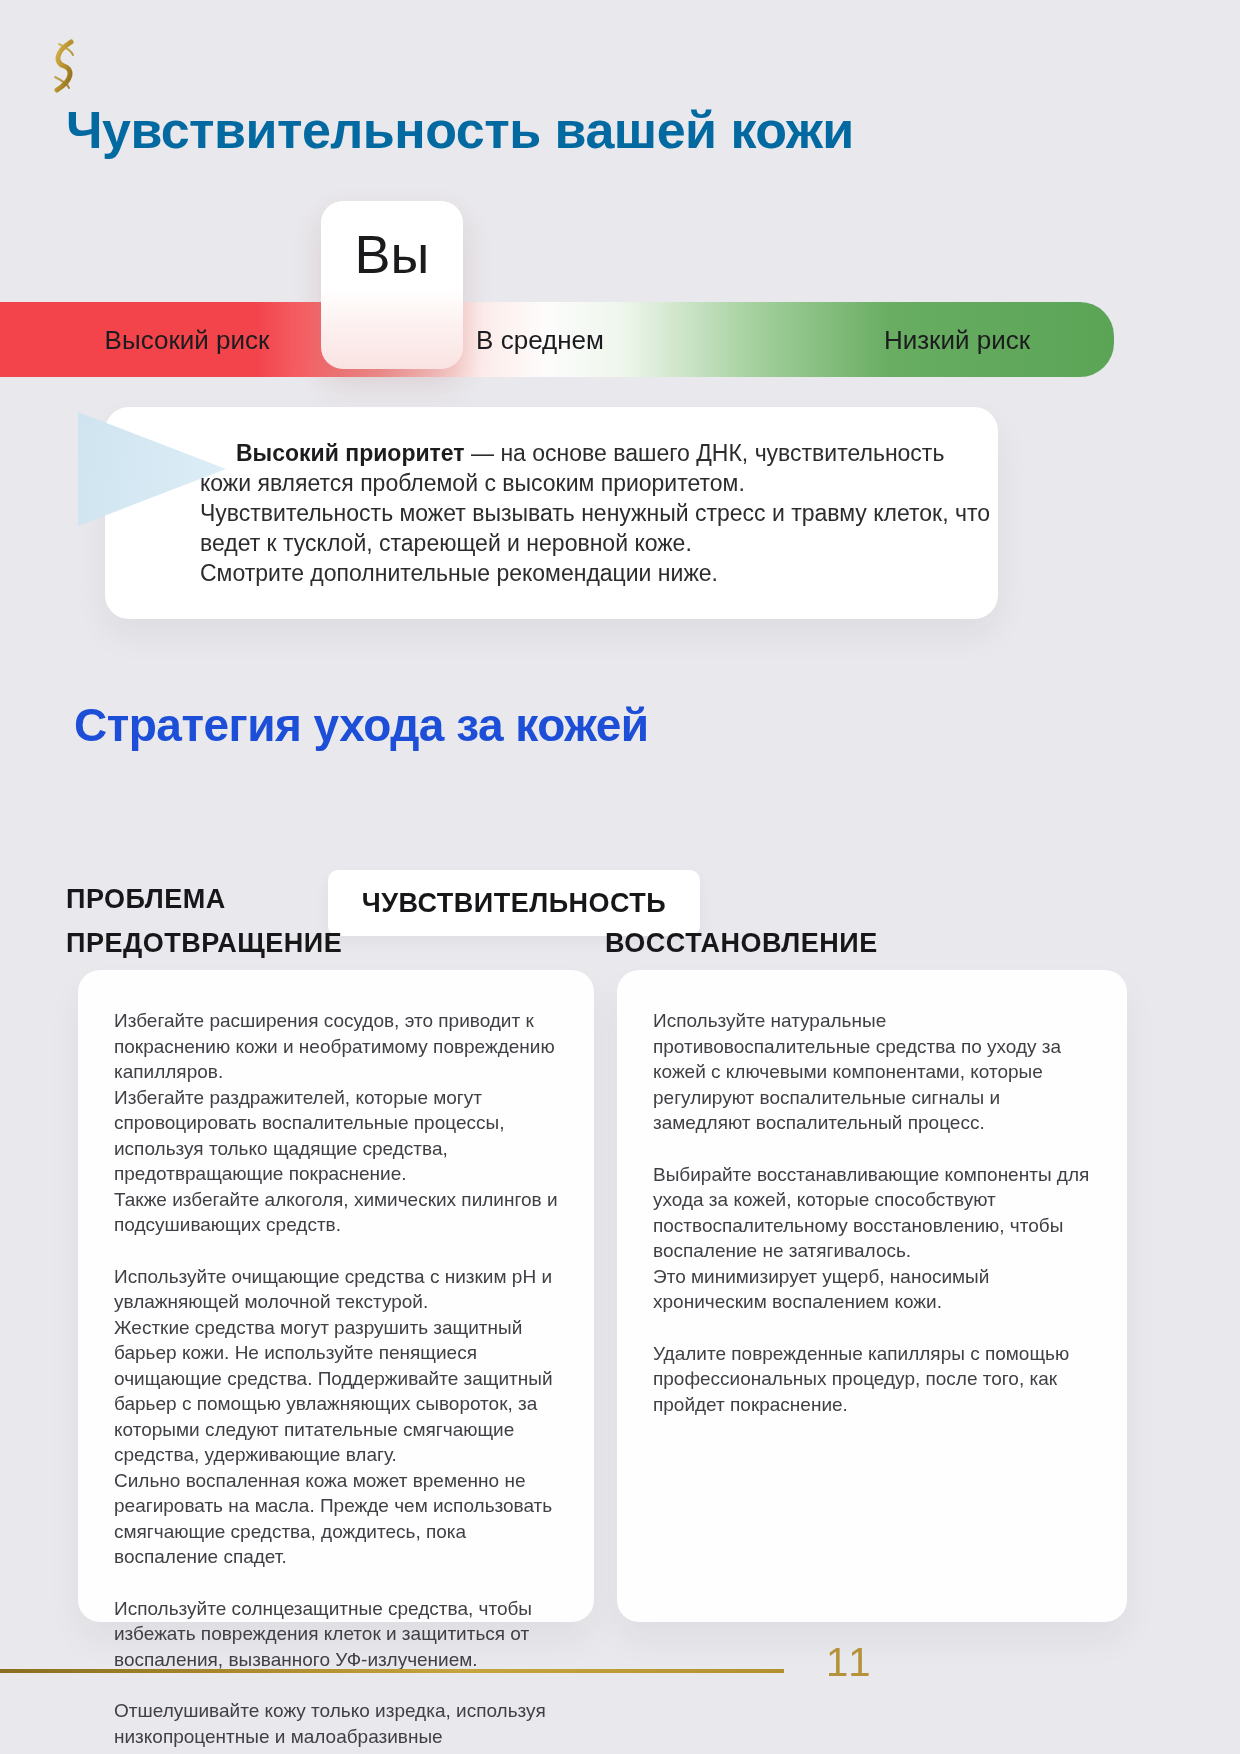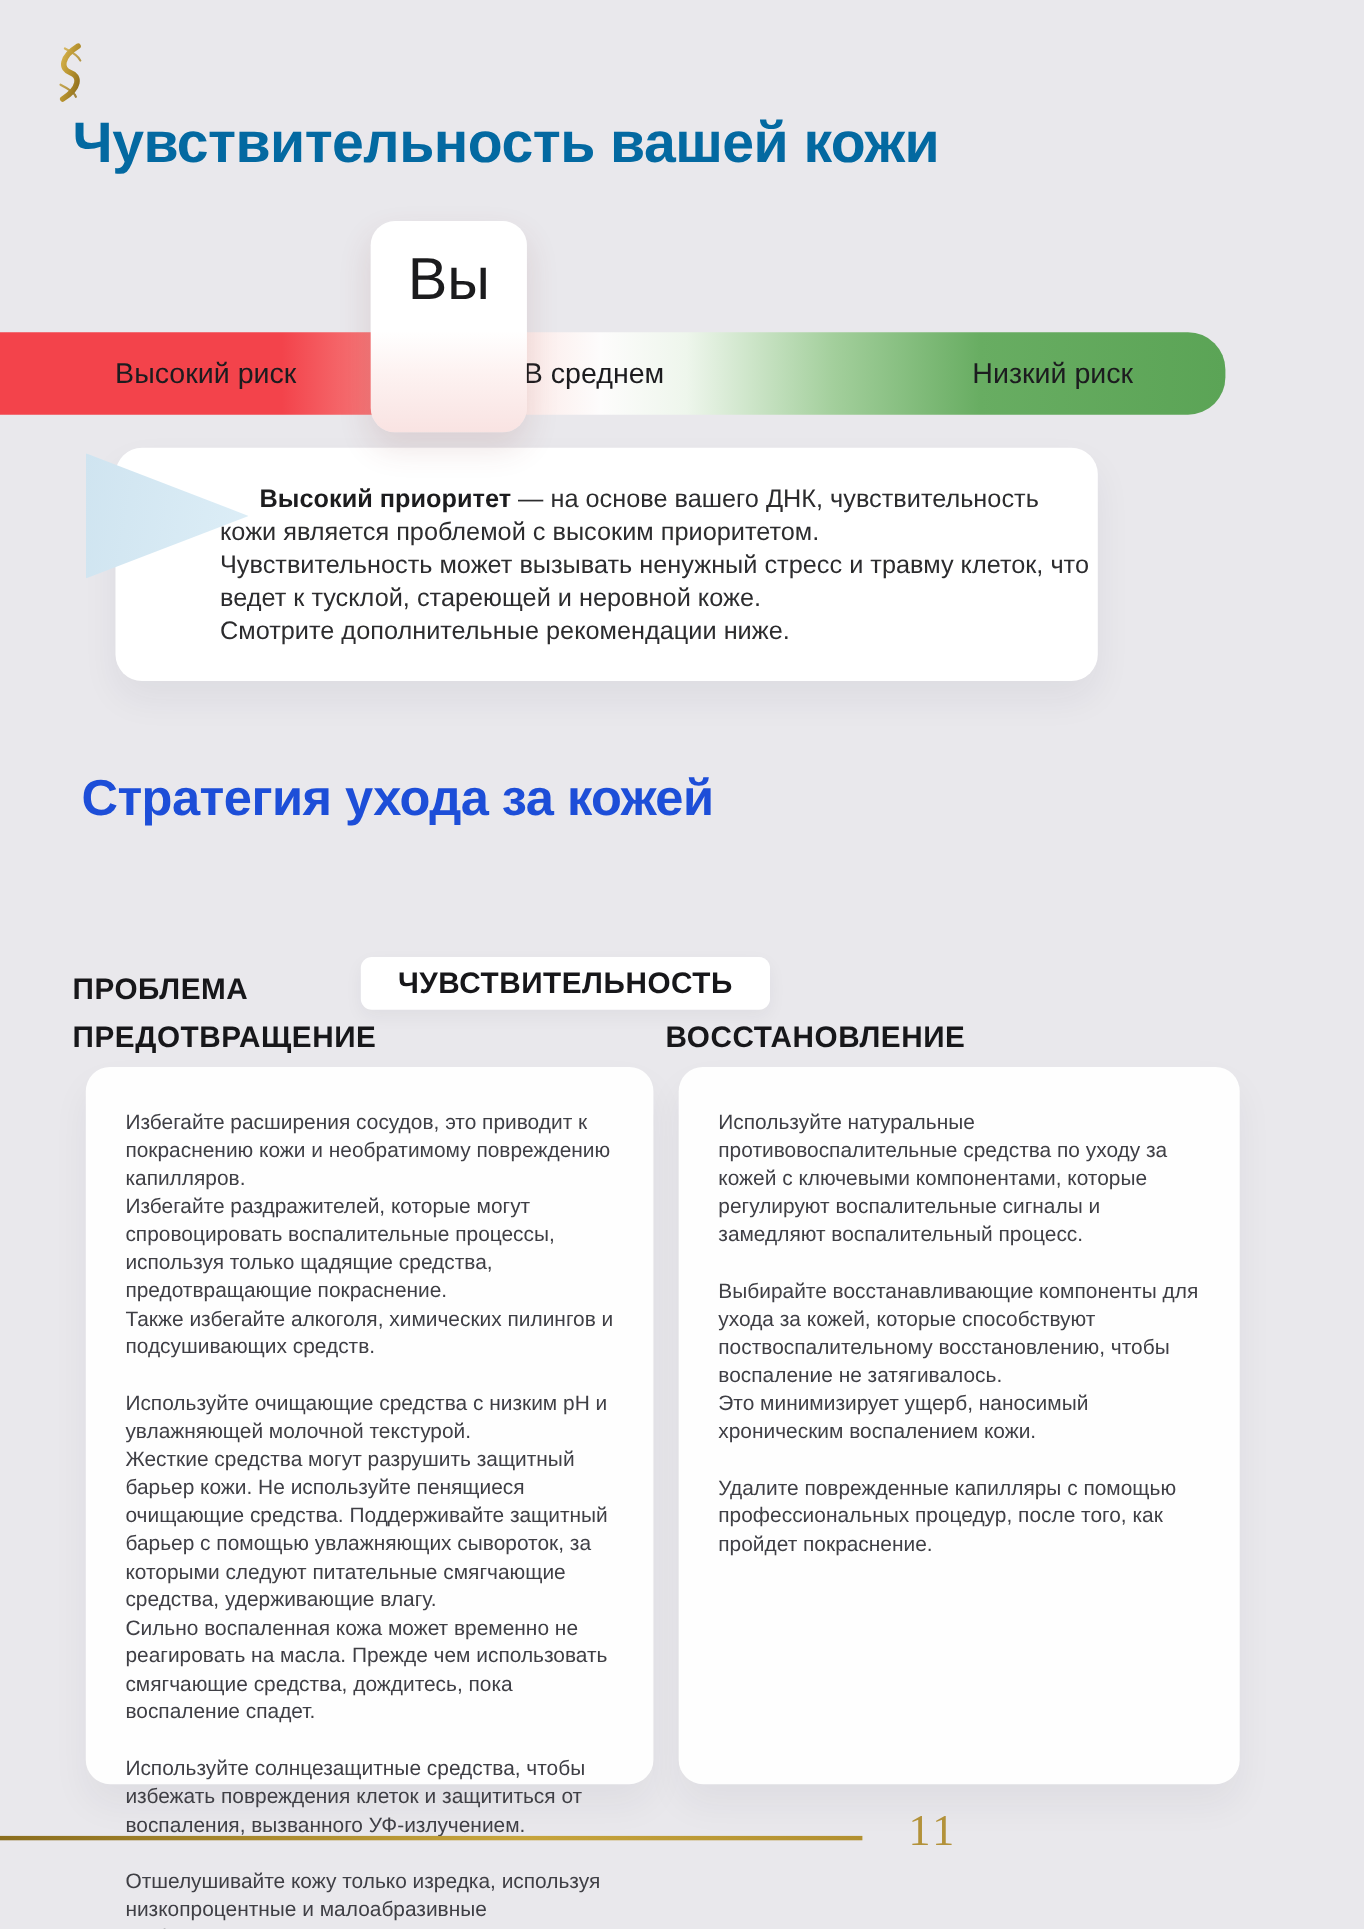--- a/index.html
+++ b/index.html
@@ -31,24 +31,24 @@
       #a3cf9c 68%, #68ad62 80%,
       #5ba456 100%);
     z-index:1;
     text-decoration:underline;
   }
   .bar-label{
     position:absolute;top:50%;transform:translate(-50%,-50%);
     font-size:26px;color:#1c1c1f;white-space:nowrap;
   }
   .marker{
-    left:321px;top:201px;width:142px;height:192px;border-radius:22px;
+    left:321px;top:201px;width:142px;height:168px;border-radius:22px;
     background:linear-gradient(180deg,#ffffff 0%,#ffffff 52%,#fdf2f1 72%,#f9e3e2 100%);
     box-shadow:0 14px 30px rgba(130,60,60,.14);
-    z-index:2;display:flex;justify-content:center;margin-left:16px;
+    z-index:2;display:flex;justify-content:center;
   }
   .marker span{font-size:54px;color:#1b1b1d;margin-top:22px;}
 
   
   .callout{
     left:105px;top:407px;width:893px;height:212px;border-radius:24px;
     background:#ffffff;box-shadow:0 16px 34px rgba(40,40,60,.06);
     z-index:1;
   }
   .callout-arrow{
@@ -65,21 +65,21 @@
   .callout-text b{font-weight:700;color:#1c1c1e;margin-left:36px;}
 
   
   .h2{
     left:74px;top:698px;width:1000px;
     font-size:46px;font-weight:700;letter-spacing:-0.5px;color:#1d4ed8;
   }
   .label-strong{font-size:27px;font-weight:700;letter-spacing:.5px;color:#17171a;white-space:nowrap;}
   .problem-label{left:66px;top:884px;}
   .problem-badge{
-    left:328px;top:870px;width:372px;height:48px;border-radius:10px;
+    left:328px;top:870px;width:372px;height:66px;border-radius:10px;
     background:#ffffff;box-shadow:0 6px 16px rgba(40,40,60,.05);
     display:flex;align-items:center;justify-content:center;
     font-size:27px;font-weight:700;letter-spacing:.5px;color:#17171a;
   }
   .col-h-prev{left:66px;top:928px;}
   .col-h-rec{left:605px;top:928px;}
 
   .card{
     top:970px;height:652px;border-radius:22px;background:#fefefe;
     box-shadow:0 18px 34px rgba(40,40,60,.05);
@@ -93,21 +93,21 @@
   }
   .card-inner p{margin:0 0 26px 0;white-space:pre-line;}
 
   
   .footer-rule{
     left:0;top:1669px;width:784px;height:4px;
     background:linear-gradient(90deg,#8a6d1e,#c7a53d 60%,#b29030);
   }
   .page-num{
     left:826px;top:1640px;
-    font-family:Liberation Serif, serif;
+    font-family:Liberation Sans, sans-serif;
     font-size:40px;letter-spacing:3px;color:#b3923a;
   }
 </style>
 </head>
 <body>
 
 <div class="abs logo">
   <svg width="32" height="56" viewBox="0 0 32 56">
     <defs>
       <linearGradient id="gold" x1="0" y1="0" x2="1" y2="1">

